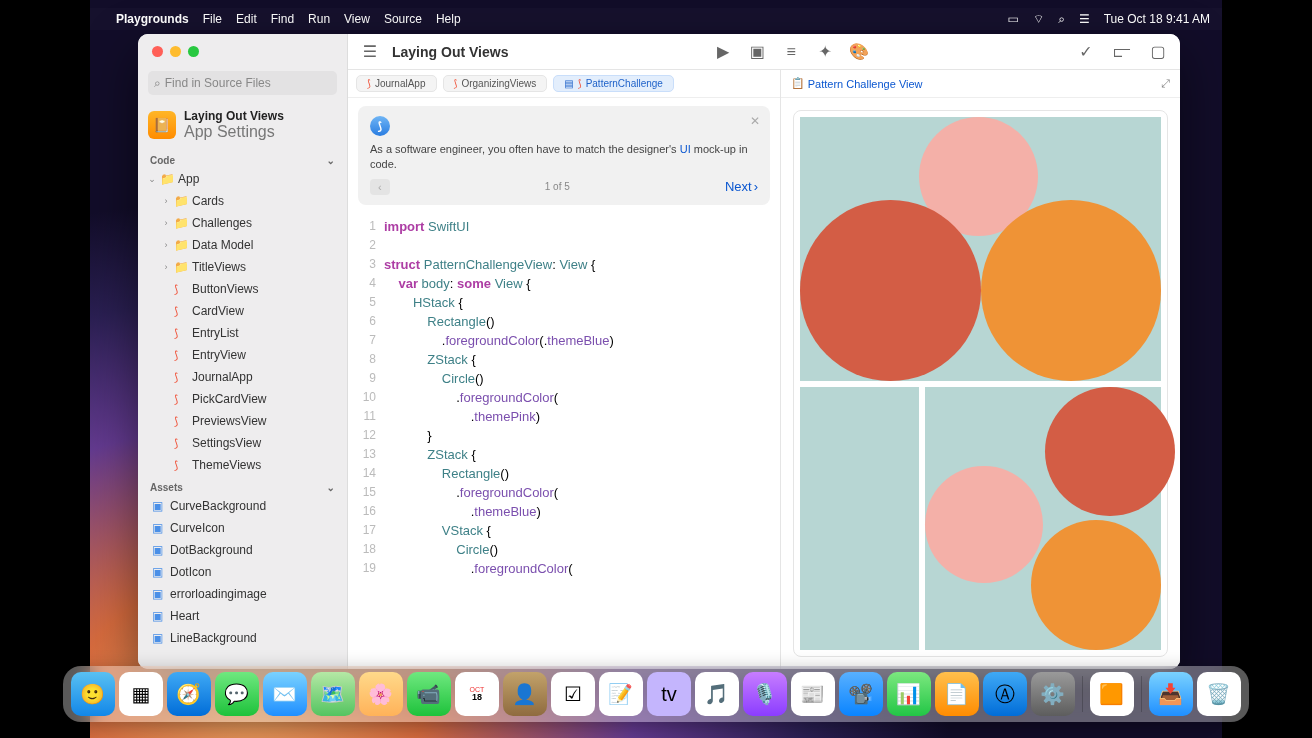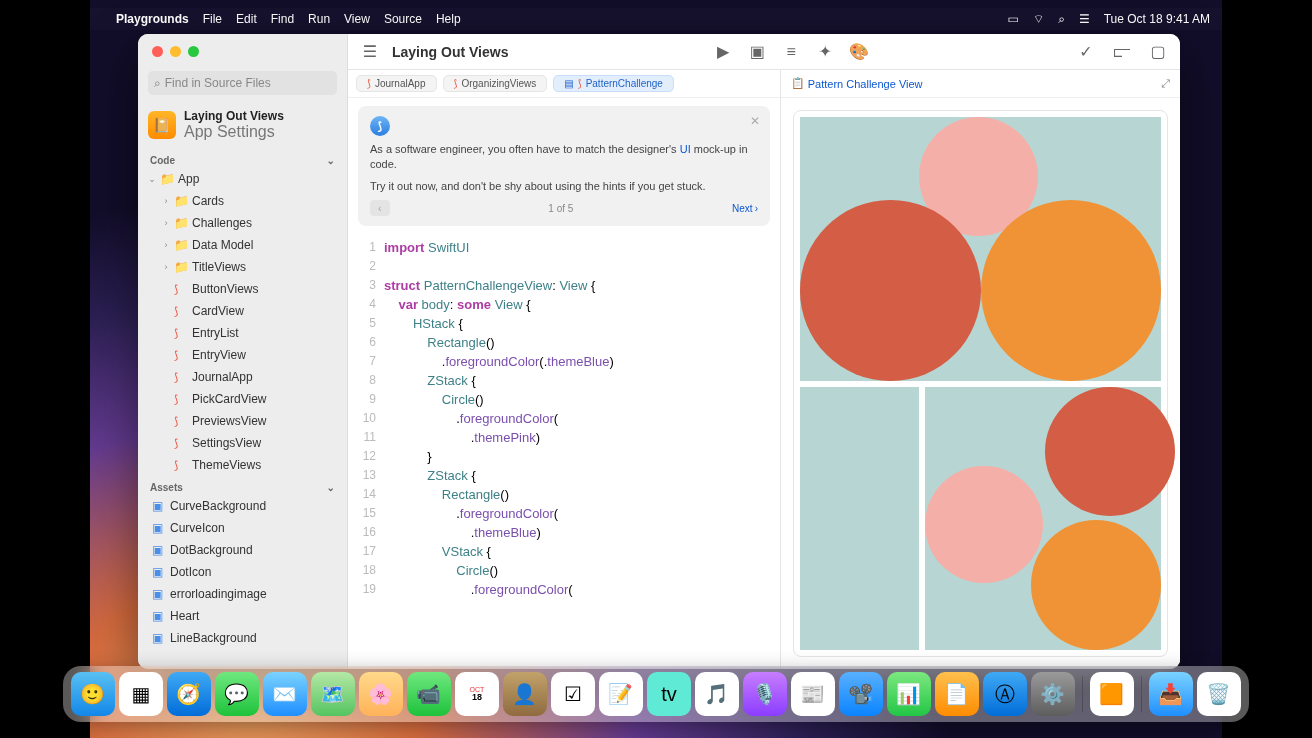--- a/index.html
+++ b/index.html
@@ -55,21 +55,21 @@
 
 .challenge-card { margin:8px 10px; background:#f1f1f1; border-radius:8px; padding:10px 12px; font-size:11px; color:#444; position:relative;}
 .challenge-head { display:flex; align-items:center; gap:8px; font-weight:600; font-size:12px; color:#222; margin-bottom:6px;}
 .swift-round { width:20px; height:20px; background:linear-gradient(#6fb5f5,#2a7de1); border-radius:50%; display:flex; align-items:center; justify-content:center; color:white; font-size:11px;}
 .challenge-card p { margin-bottom:6px; line-height:1.4;}
 .challenge-card .link { color:#0b57d0;}
 .challenge-card code { font-family: "SF Mono", Menlo, monospace; font-size:11px;}
 .card-close { position:absolute; top:8px; right:10px; color:#aaa; font-size:12px;}
 .card-foot { display:flex; align-items:center; justify-content:space-between; margin-top:6px;}
 .foot-btn { background:#e4e4e4; border-radius:4px; padding:2px 8px; color:#aaa; font-size:11px;}
-.foot-next { color:#0b57d0; font-size:10px; display:flex; align-items:center; gap:2px;text-align:center;}
+.foot-next { color:#0b57d0; font-size:13px; display:flex; align-items:center; gap:2px;text-align:center;}
 .foot-count { font-size:10px; color:#888;}
 
 .code-area { flex:1; display:flex; font-family:"SF Mono", Menlo, monospace; font-size:13px; overflow:hidden; padding-top:4px;}
 .gutter { width:36px; text-align:right; color:#bbb; font-size:12px; padding-right:8px;}
 .gutter div { height:19px; line-height:19px;}
 .code { flex:1; white-space:pre; line-height:19px;}
 .kw-pink { color:#ad3da4; font-weight:600;}
 .type-teal { color:#3e8087;}
 .method { color:#7b4fae;}
 
@@ -291,21 +291,20 @@
               <span>PatternChallenge</span>
             </div>
         </div>
 
         <div class="challenge-card">
           <span class="card-close">✕</span>
           <div class="challenge-head">
             <span class="swift-round">⟆</span>
           </div>
           <p><span>As a software engineer, you often have to match the designer's </span><span class="link">UI</span><span> mock-up in code.</span></p>
-          <p>Try it out now, and don't be shy about using the hints if you get stuck.</p>
           <div class="card-foot">
             <span class="foot-btn">‹</span>
             <span class="foot-count">1 of 5</span>
             <span class="foot-next"><span>Next</span> ›</span>
           </div>
         </div>
 
         <div class="code-area">
           <div class="gutter" id="gutter">
               <div>1</div>
@@ -368,21 +367,21 @@
   <div class="dock-ic" style="background:linear-gradient(#7ad2ff,#1f8fff)">✉️</div>
   <div class="dock-ic" style="background:linear-gradient(#b5e8a5,#54c460)">🗺️</div>
   <div class="dock-ic" style="background:linear-gradient(#ffd98a,#ffb259)">🌸</div>
   <div class="dock-ic" style="background:linear-gradient(#6fe87f,#1ec23b)">📹</div>
   <div class="dock-ic" style="background:#fff">
       <div style="font-size:9px;text-align:center;line-height:1"><div style="color:#e33;font-size:7px">OCT</div><b>18</b></div>
     </div>
   <div class="dock-ic" style="background:linear-gradient(#c2a26a,#8f6b3f)">👤</div>
   <div class="dock-ic" style="background:#fff">☑︎</div>
   <div class="dock-ic" style="background:#fff">📝</div>
-  <div class="dock-ic" style="background:#5eead4">tv</div>
+  <div class="dock-ic" style="background:#c4b5fd">tv</div>
   <div class="dock-ic" style="background:#fff">🎵</div>
   <div class="dock-ic" style="background:linear-gradient(#c77dff,#8b3dff)">🎙️</div>
   <div class="dock-ic" style="background:#fff">📰</div>
   <div class="dock-ic" style="background:linear-gradient(#58b0ff,#0a84ff)">📽️</div>
   <div class="dock-ic" style="background:linear-gradient(#7ce87f,#22c646)">📊</div>
   <div class="dock-ic" style="background:linear-gradient(#ffc04d,#ff8c00)">📄</div>
   <div class="dock-ic" style="background:linear-gradient(#3fa9f5,#016dd8)">Ⓐ</div>
   <div class="dock-ic" style="background:linear-gradient(#9a9a9a,#5d5d5d)">⚙️</div>
   <div class="dock-sep"></div>
   <div class="dock-ic" style="background:#fff">🟧</div>

